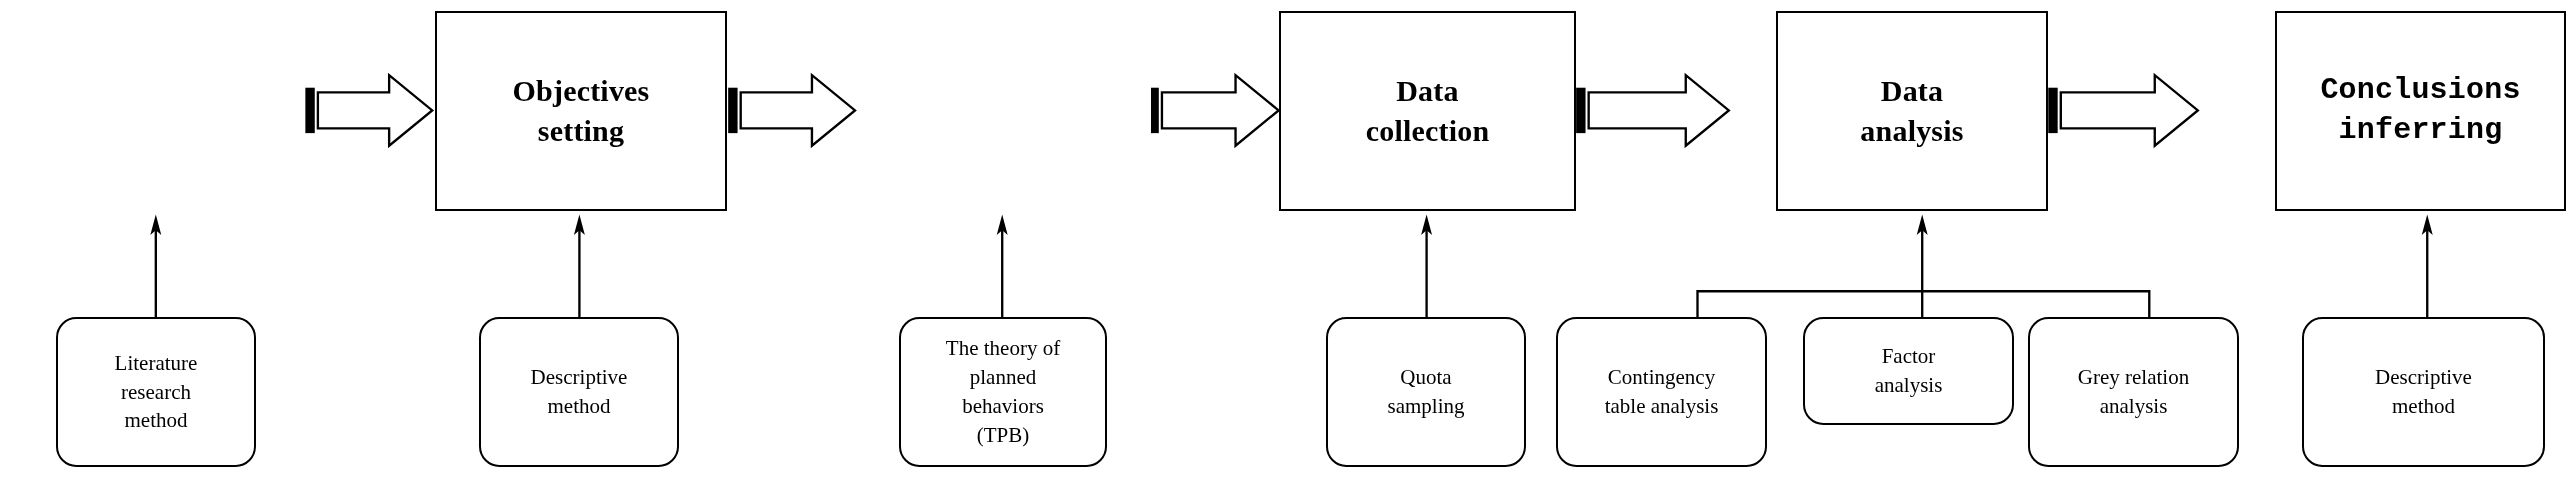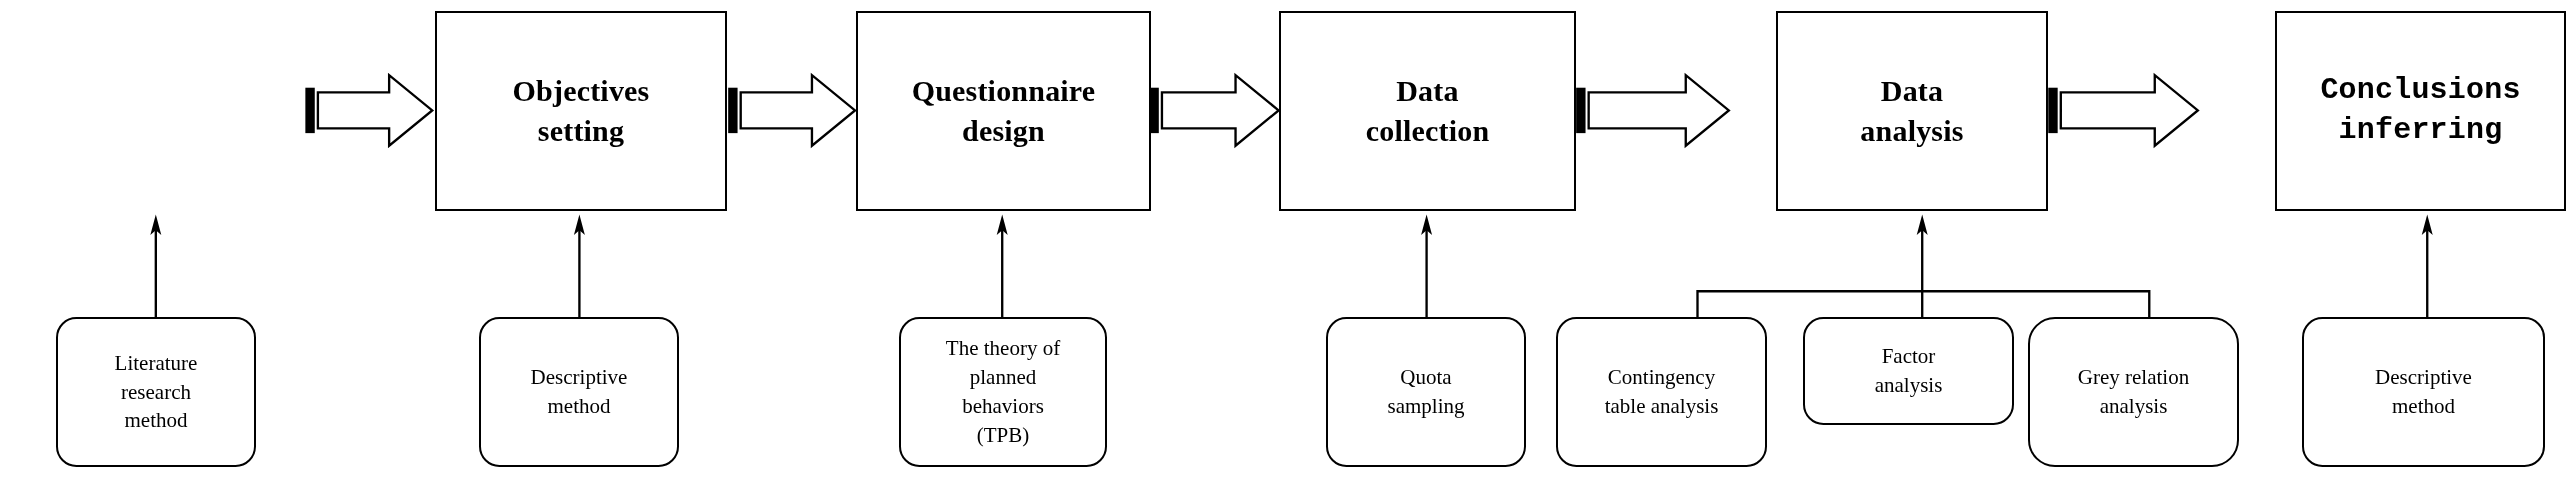--- a/index.html
+++ b/index.html
@@ -126,26 +126,20 @@
   </svg>
 
 
   <div class="stage-box" style="left:435px; top:11px; width:292px; height:200px;">
     <div class="stage-label">
       <span>Objectives</span><br>
       <span>setting</span>
     </div>
   </div>
 
-  <div class="stage-box" style="left:856px; top:11px; width:295px; height:200px;">
-    <div class="stage-label">
-      <span>Questionnaire</span><br>
-      <span>design</span>
-    </div>
-  </div>
 
   <div class="stage-box" style="left:1279px; top:11px; width:297px; height:200px;">
     <div class="stage-label">
       <span>Data</span><br>
       <span>collection</span>
     </div>
   </div>
 
   <div class="stage-box" style="left:1776px; top:11px; width:272px; height:200px;">
     <div class="stage-label">
@@ -199,21 +193,21 @@
     </div>
   </div>
 
   <div class="method-box" style="left:1803px; top:317px; width:211px; height:108px;">
     <div class="method-label">
       <span>Factor</span><br>
       <span>analysis</span>
     </div>
   </div>
 
-  <div class="method-box" style="left:2028px; top:317px; width:211px; height:150px;border-radius:27px;">
+  <div class="method-box" style="left:2028px; top:317px; width:211px; height:150px;">
     <div class="method-label">
       <span>Grey relation</span><br>
       <span>analysis</span>
     </div>
   </div>
 
   <div class="method-box" style="left:2302px; top:317px; width:243px; height:150px;">
     <div class="method-label">
       <span>Descriptive</span><br>
       <span>method</span>

